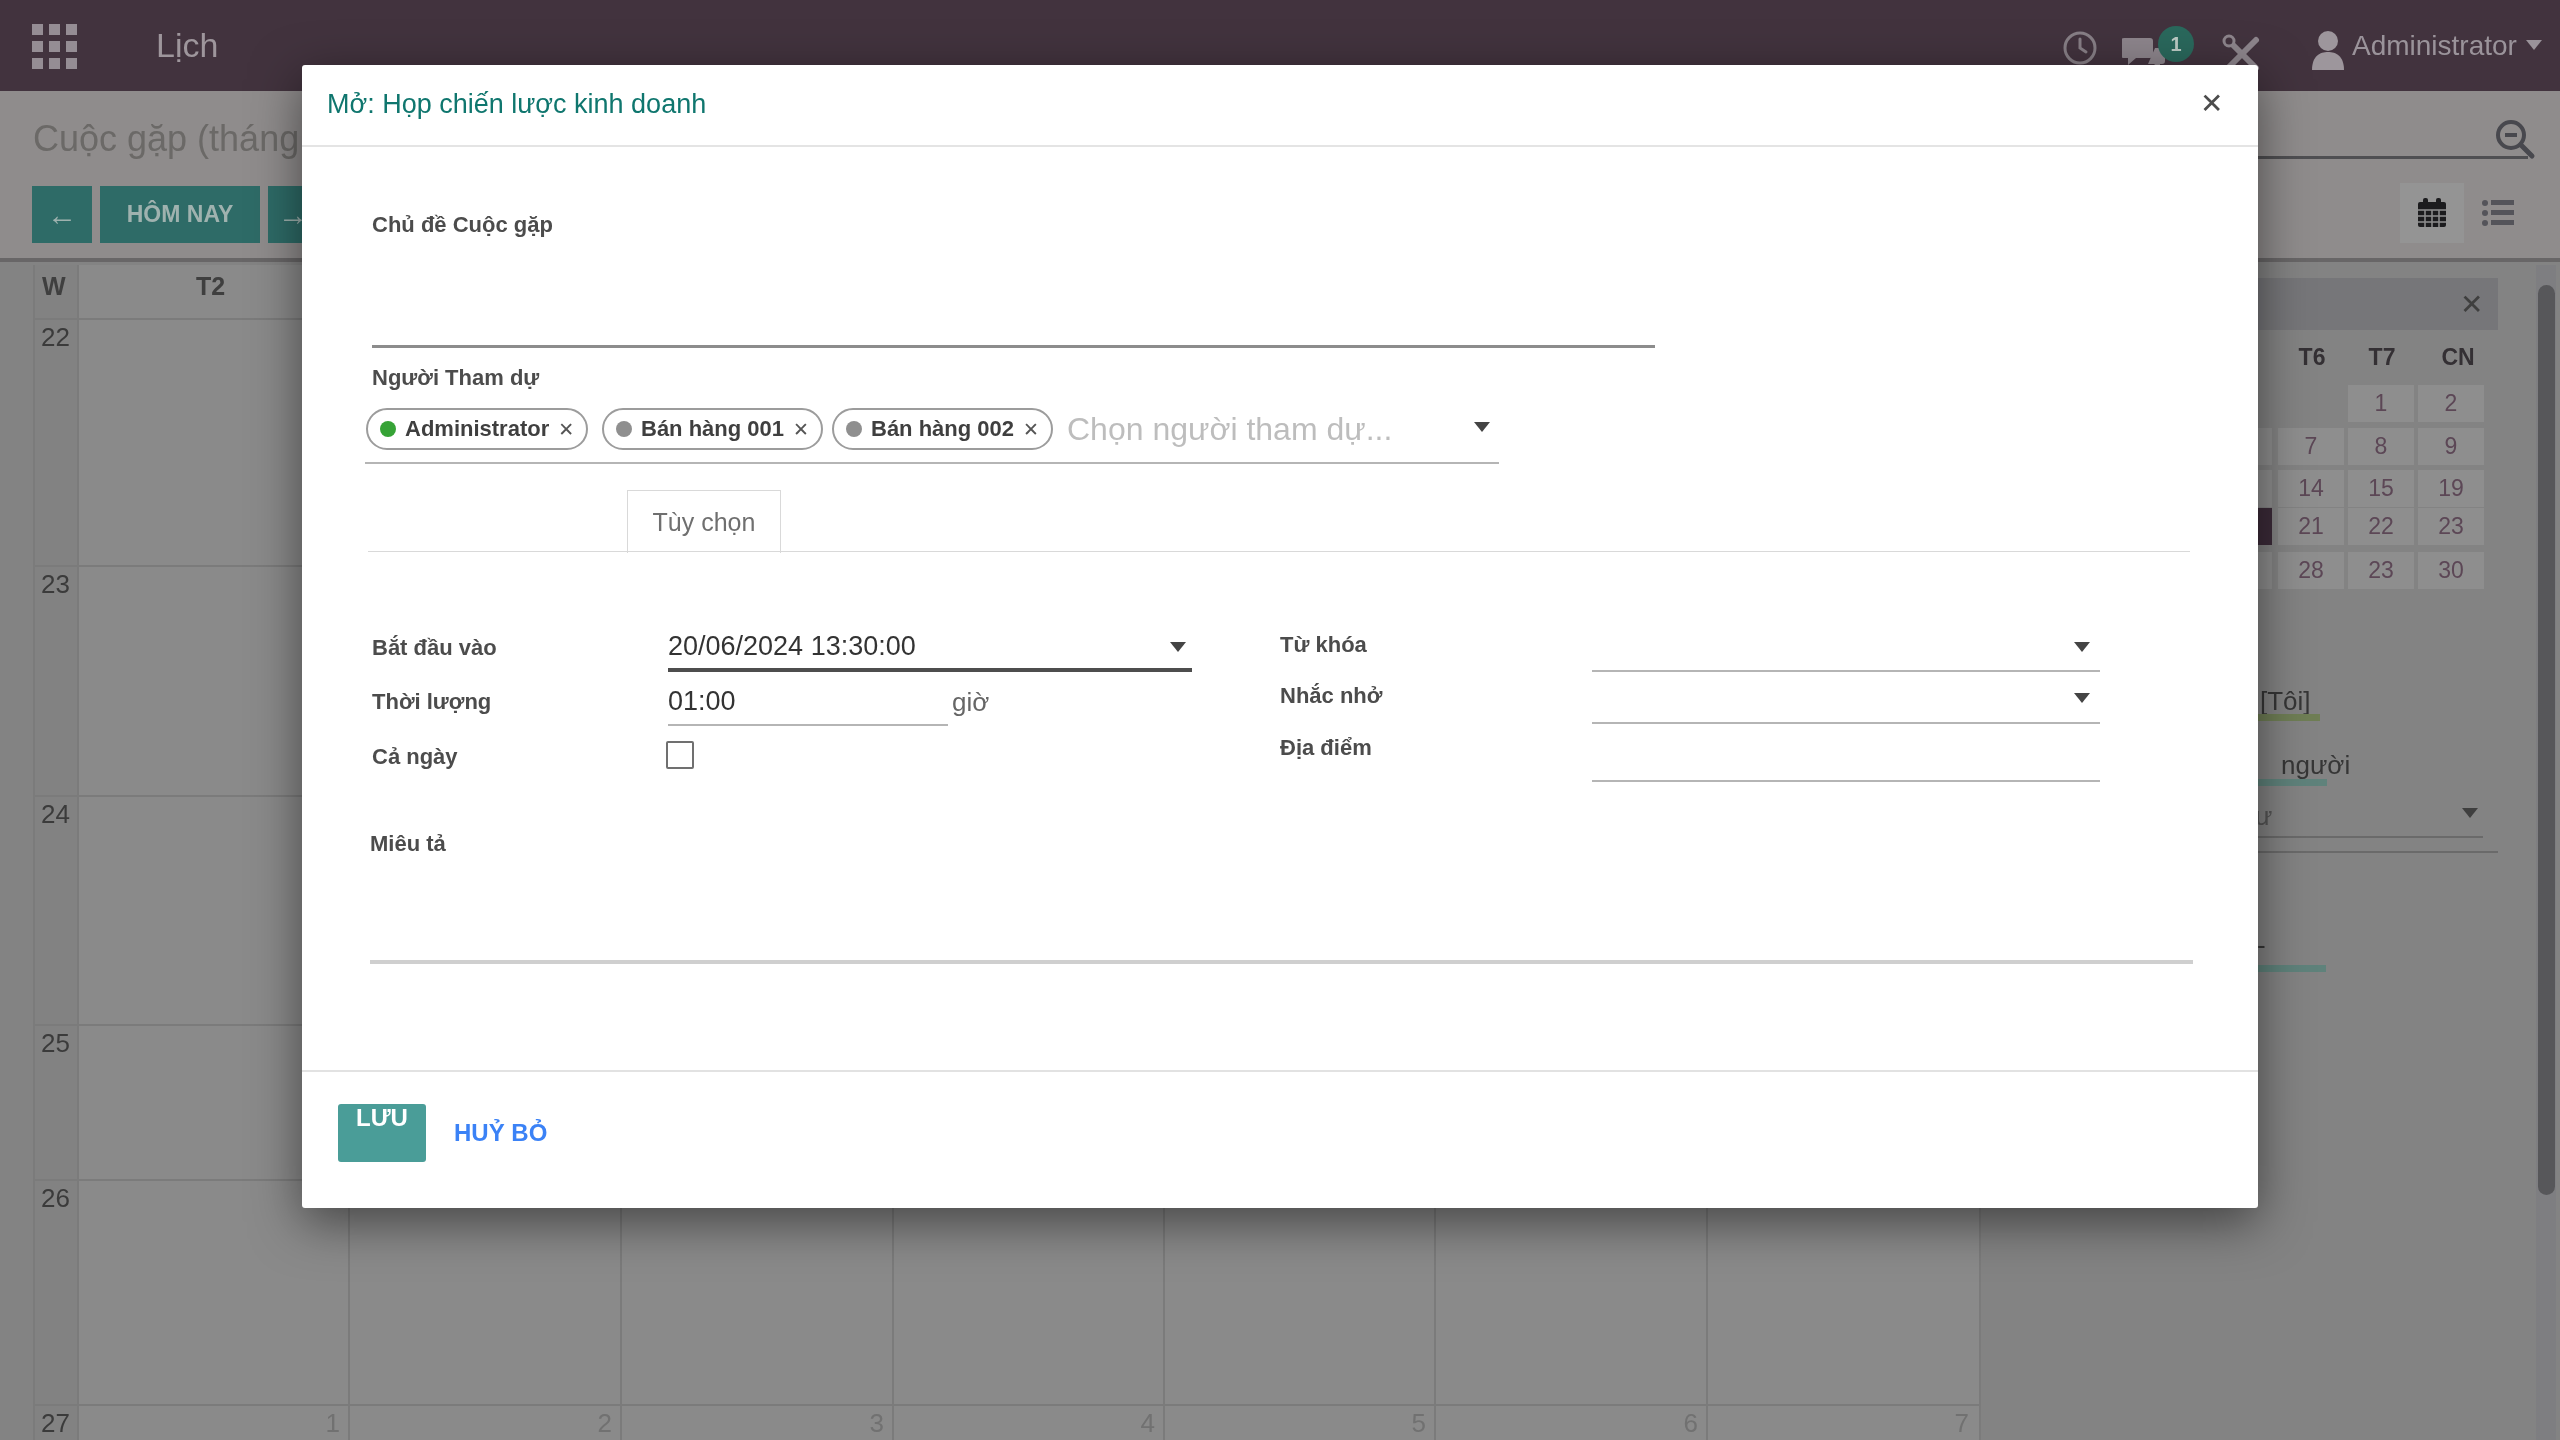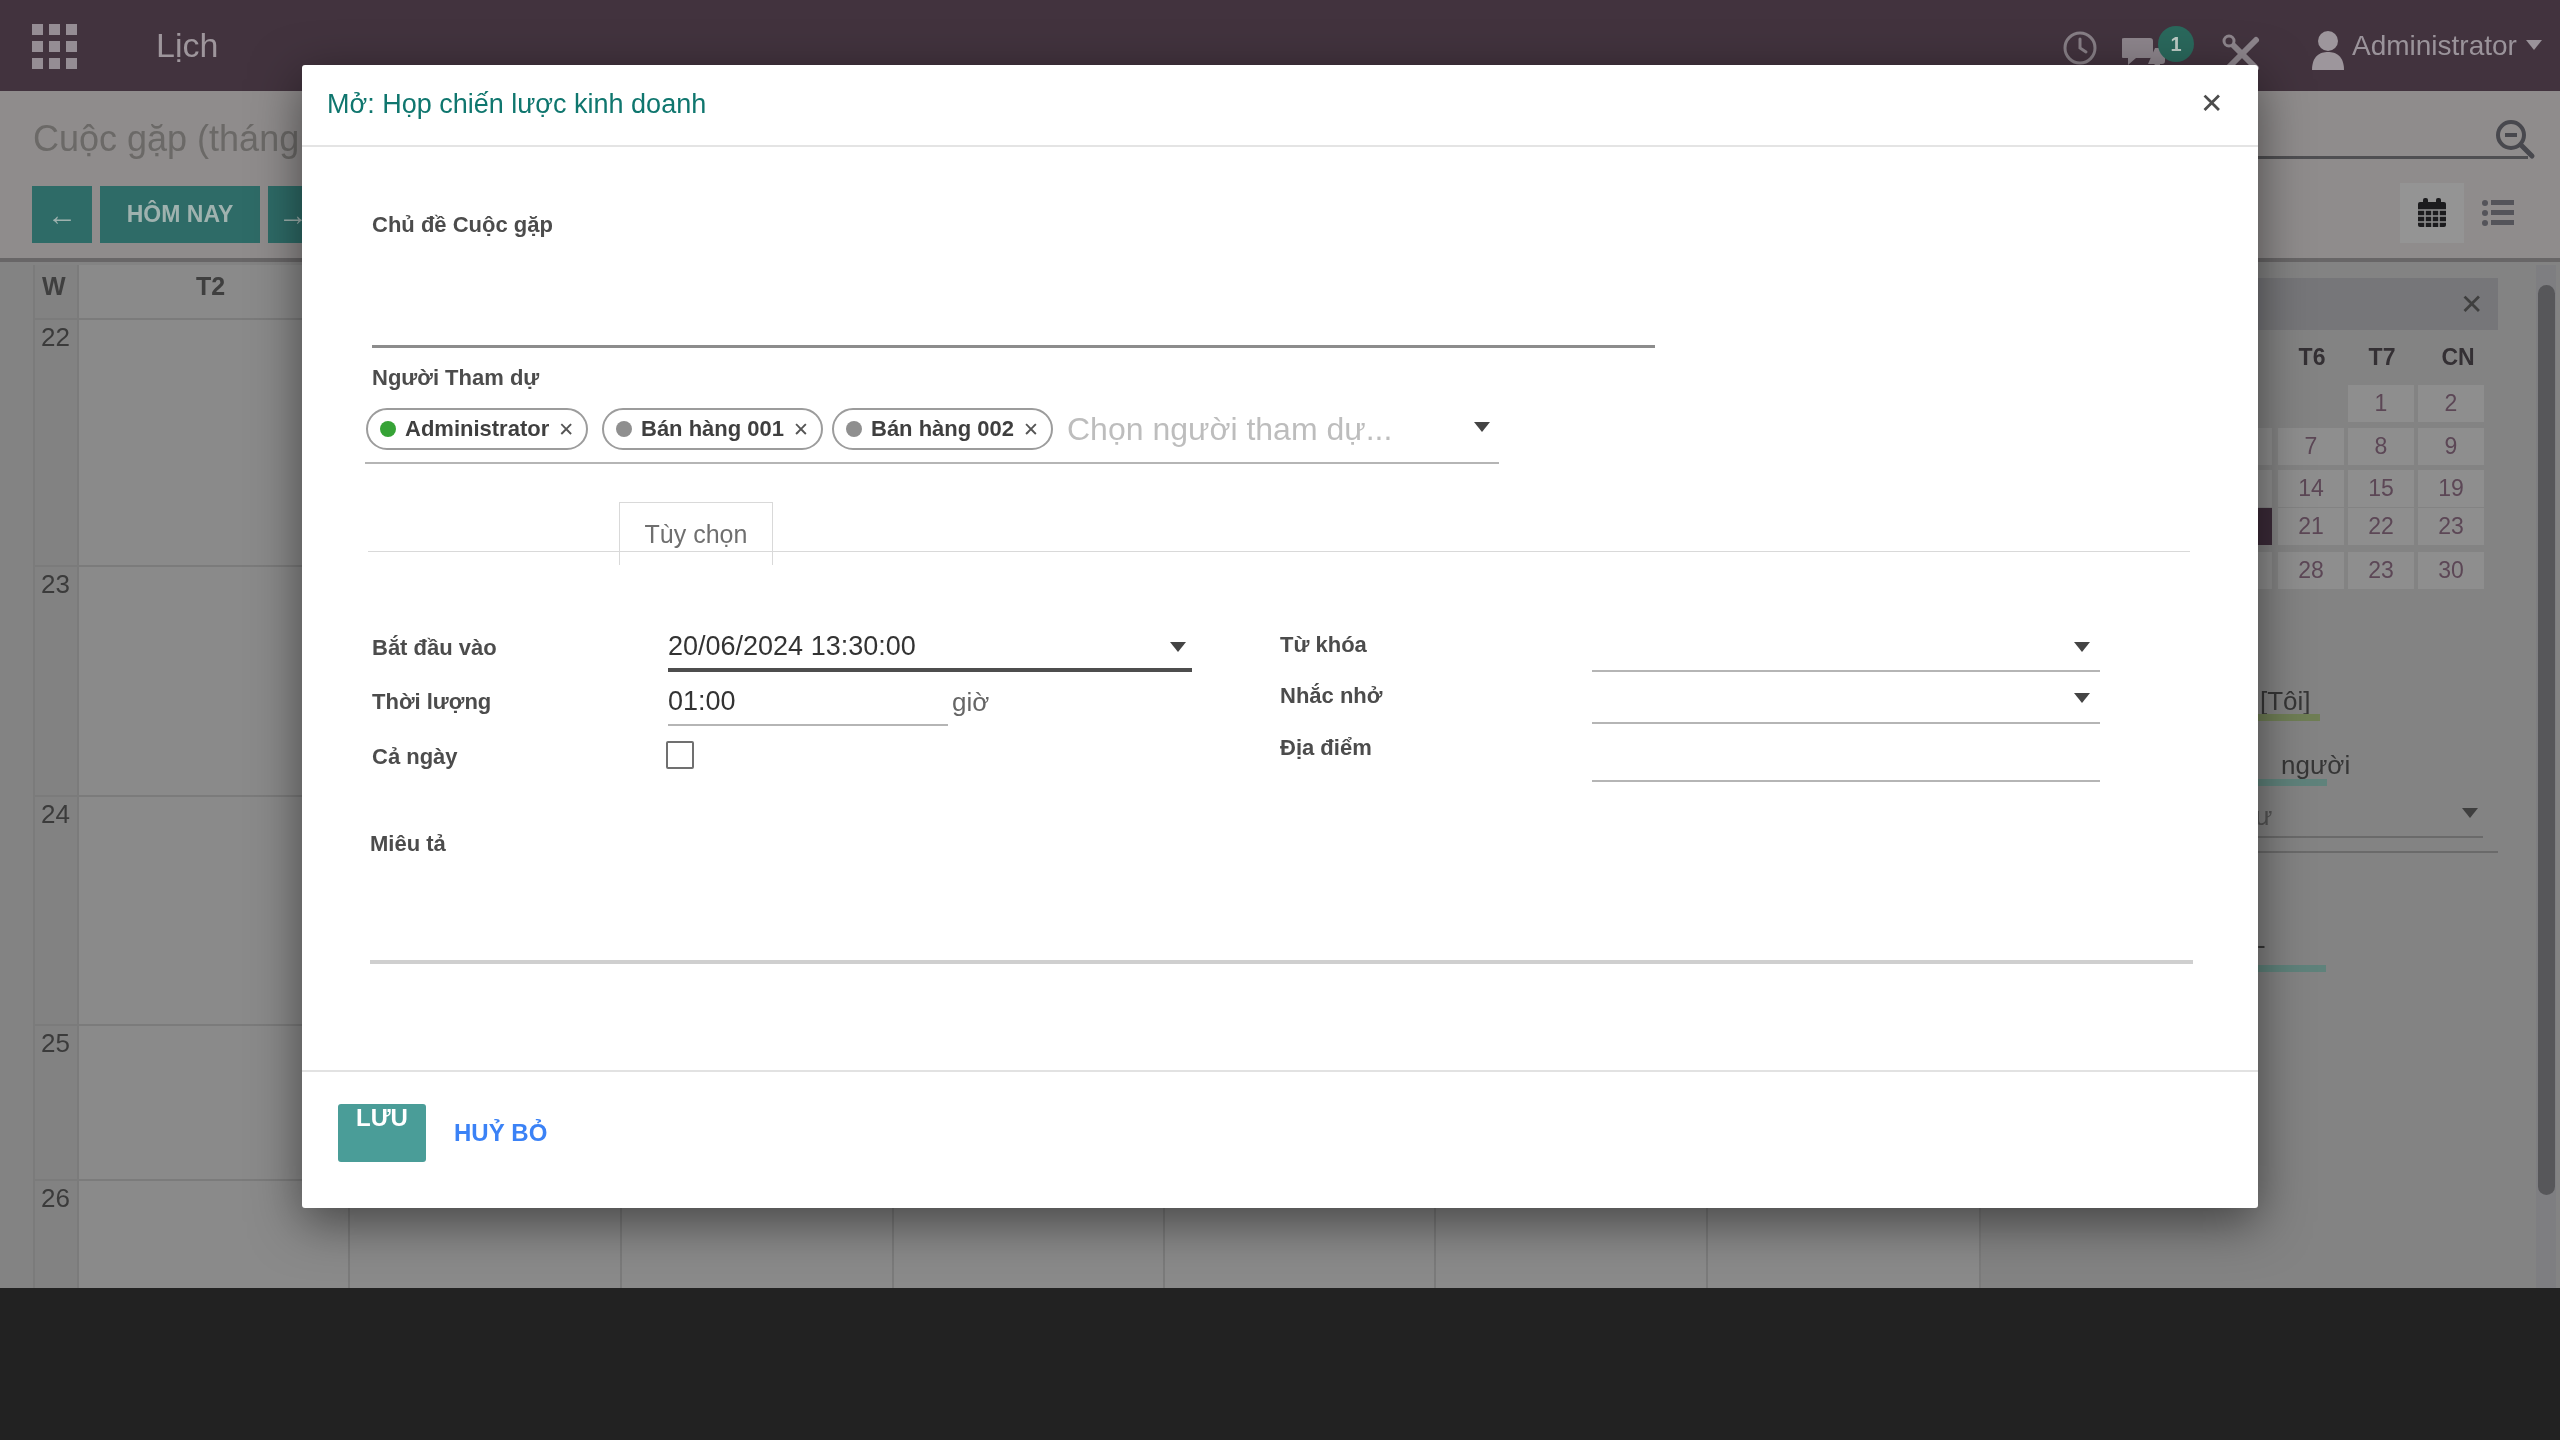--- a/index.html
+++ b/index.html
@@ -1,16 +1,16 @@
 <!DOCTYPE html>
 <html><head>
 <meta charset="utf-8">
 <style>
   html,body{margin:0;padding:0;background:#222;}
-  #stage{position:relative;width:2560px;height:1288px;overflow:hidden;
+  #stage{position:relative;width:2560px;height:1440px;overflow:hidden;
          font-family:"Liberation Sans","DejaVu Sans",sans-serif;
          -webkit-font-smoothing:antialiased;}
   #stage *{box-sizing:border-box;}
   .abs{position:absolute;}
 
   
   .topbar{left:0;top:0;width:2560px;height:91px;background:#42333E;}
   .appname{left:156px;top:26px;font-size:34px;color:#9e969c;}
   .admin-label{left:2352px;top:30px;font-size:28px;color:#9a939a;}
   .badge{left:2158px;top:26px;width:36px;height:36px;border-radius:50%;
@@ -55,22 +55,22 @@
        display:flex;align-items:center;padding:0 12px;gap:9px;background:#fff;}
   .tag .dot{width:16px;height:16px;border-radius:50%;}
   .tag .tname{font-size:22px;font-weight:bold;color:#3f3f3f;white-space:nowrap;}
   .tag .tx{font-size:19px;font-weight:bold;color:#555;cursor:pointer;}
   .m2o-placeholder{left:765px;top:346px;font-size:32px;color:#bdbdbd;}
   .caret{width:0;height:0;border-left:8px solid transparent;border-right:8px solid transparent;
          border-top:10px solid #444;}
   .tab{top:425px;height:63px;display:flex;align-items:center;justify-content:center;background:#fff;}
   .tab-active{left:66px;width:240px;border-top:4px solid #6E4D64;border-left:1px solid #d9d9d9;
               border-right:1px solid #d9d9d9;z-index:2;font-size:25px;color:#3a3a3a;}
-  .tab-idle{left:317px;width:154px;border:1px solid #d9d9d9;border-bottom:none;
-            font-size:25px;color:#6f6f6f;margin-top:12px;}
+  .tab-idle{left:325px;width:154px;border:1px solid #d9d9d9;border-bottom:none;
+            font-size:25px;color:#6f6f6f;}
   .tabline{left:66px;top:486px;width:1822px;height:1px;background:#d9d9d9;z-index:1;}
   .fval{font-size:27px;color:#333;}
   .thick-underline{left:366px;top:603px;width:524px;height:4px;background:#4d4d4d;}
   .checkbox{left:364px;top:676px;width:28px;height:28px;border:2px solid #707070;border-radius:2px;background:#fff;}
   .m-footer-sep{left:0;top:1005px;width:1956px;height:2px;background:#e2e2e2;}
   .btn-save{left:36px;top:1039px;width:88px;height:58px;background:#4A9D98;color:#fff;
             font-size:24px;font-weight:bold;border:none;border-radius:3px;
             display:flex;align-items:flex-start;justify-content:center;cursor:pointer;}
   .btn-discard{left:152px;top:1054px;font-size:24px;font-weight:bold;color:#3b82f6;cursor:pointer;}
 </style>

